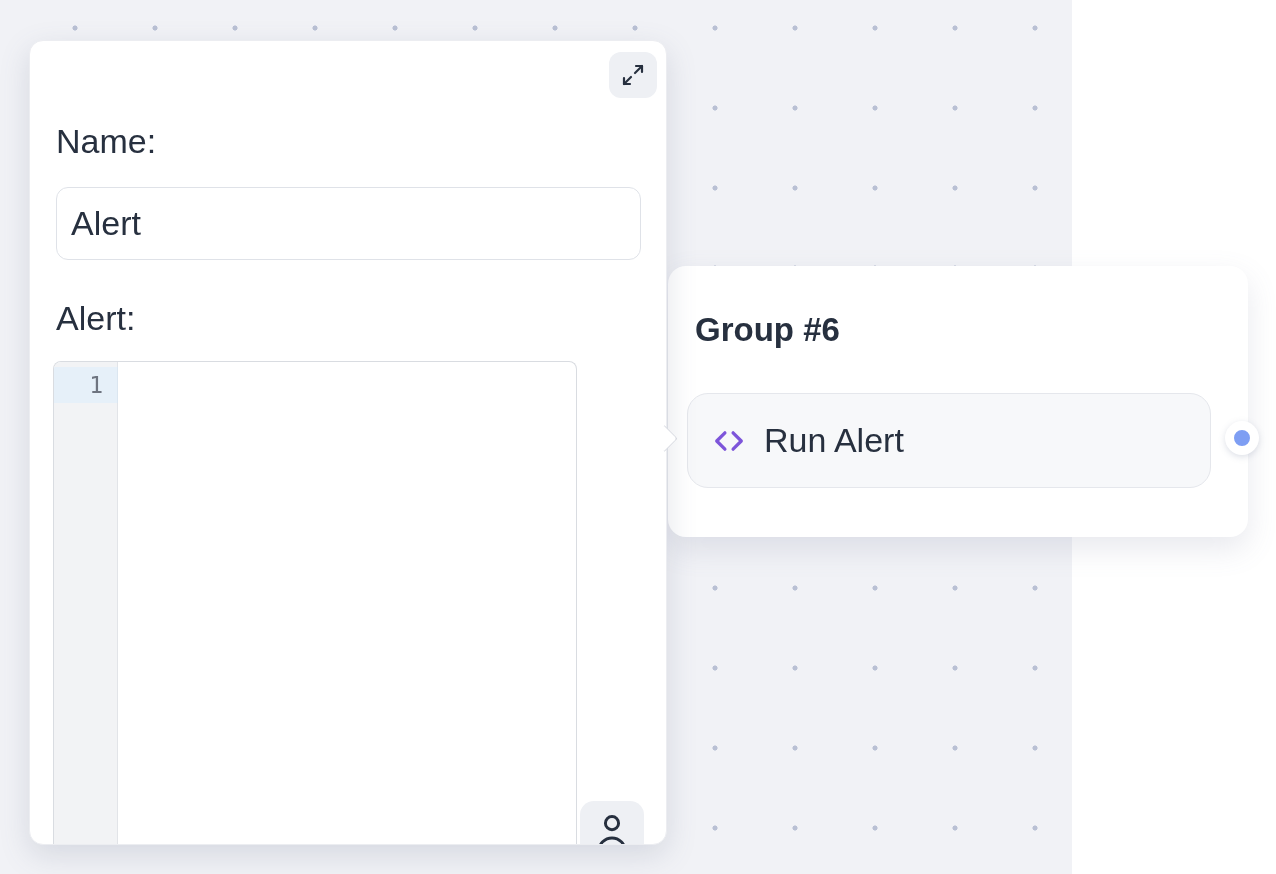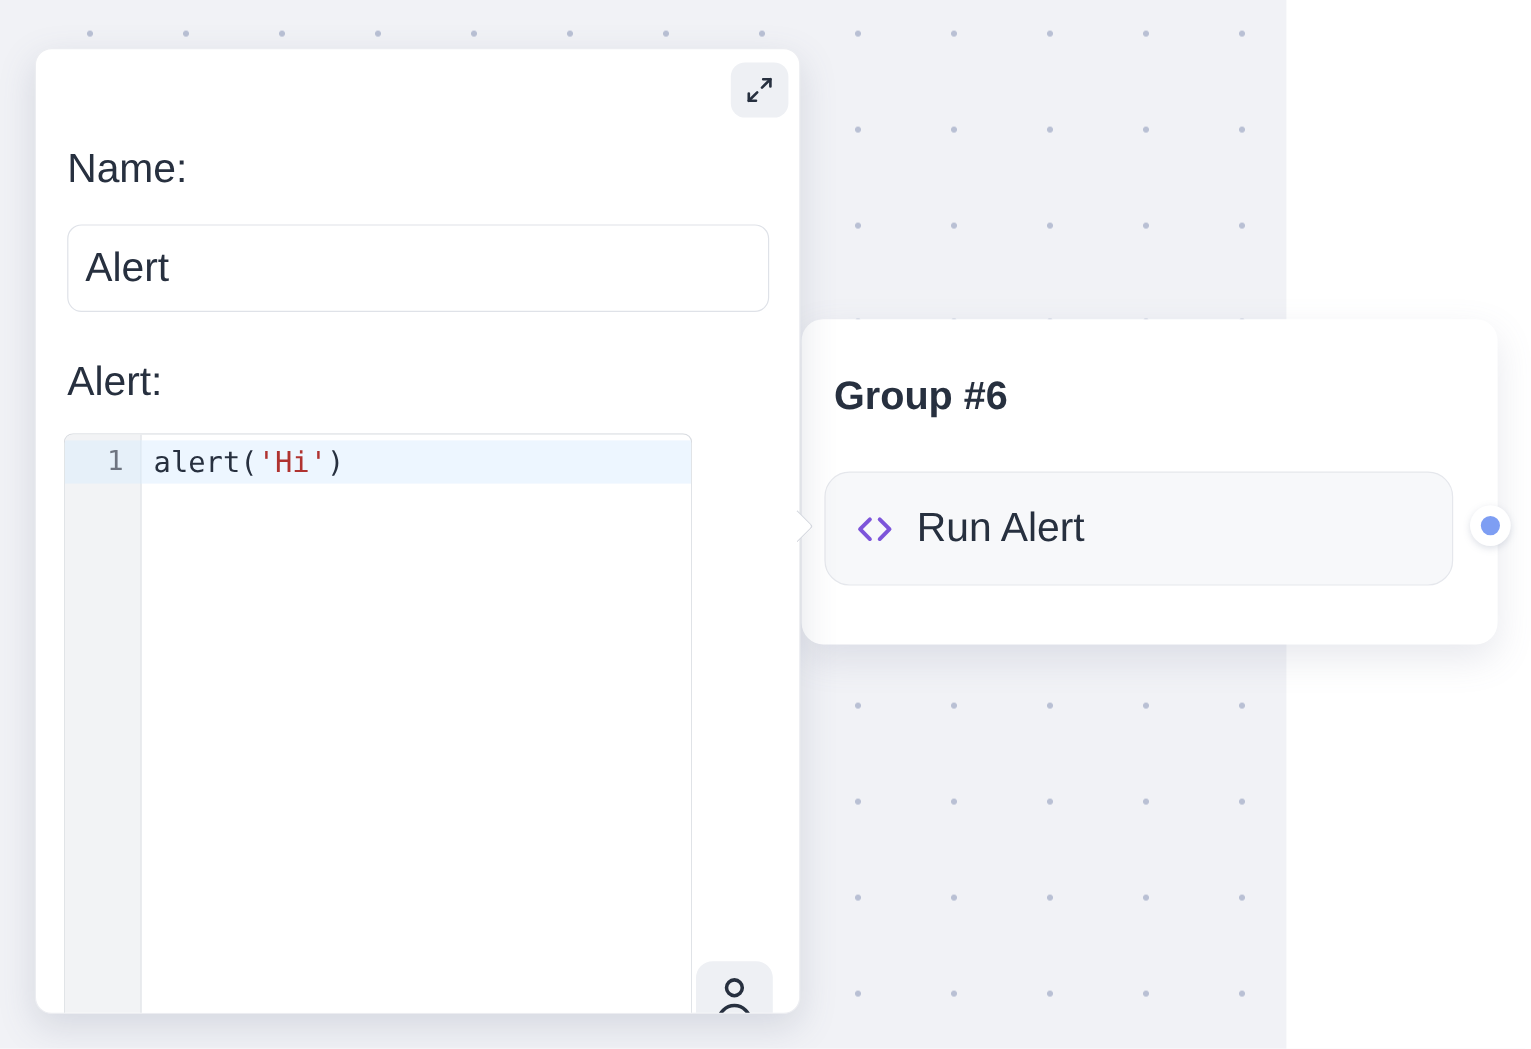--- a/index.html
+++ b/index.html
@@ -170,21 +170,20 @@
     <div class="field-label name-label">Name:</div>
 
     <input class="name-input" type="text" value="Alert" style="">
 
     <div class="field-label code-label">Alert:</div>
 
     <div class="code-editor">
       <div class="gutter-col"></div>
       <div class="active-row">
         <div class="num-cell">1</div>
-        <div class="code-cell"><span class="tok-plain">alert(</span><span class="tok-string">'Hi'</span><span class="tok-plain">)</span></div>
       </div>
     </div>
 
     <button class="icon-btn user-btn">
       <svg width="40" height="46" viewBox="0 0 24 28" fill="none" stroke="#27303f" stroke-width="1.8" stroke-linecap="round" stroke-linejoin="round">
         <circle cx="12" cy="8" r="4"></circle>
         <path d="M4 26 v-1 a8 8 0 0 1 16 0 v1"></path>
       </svg>
     </button>
   </div>

